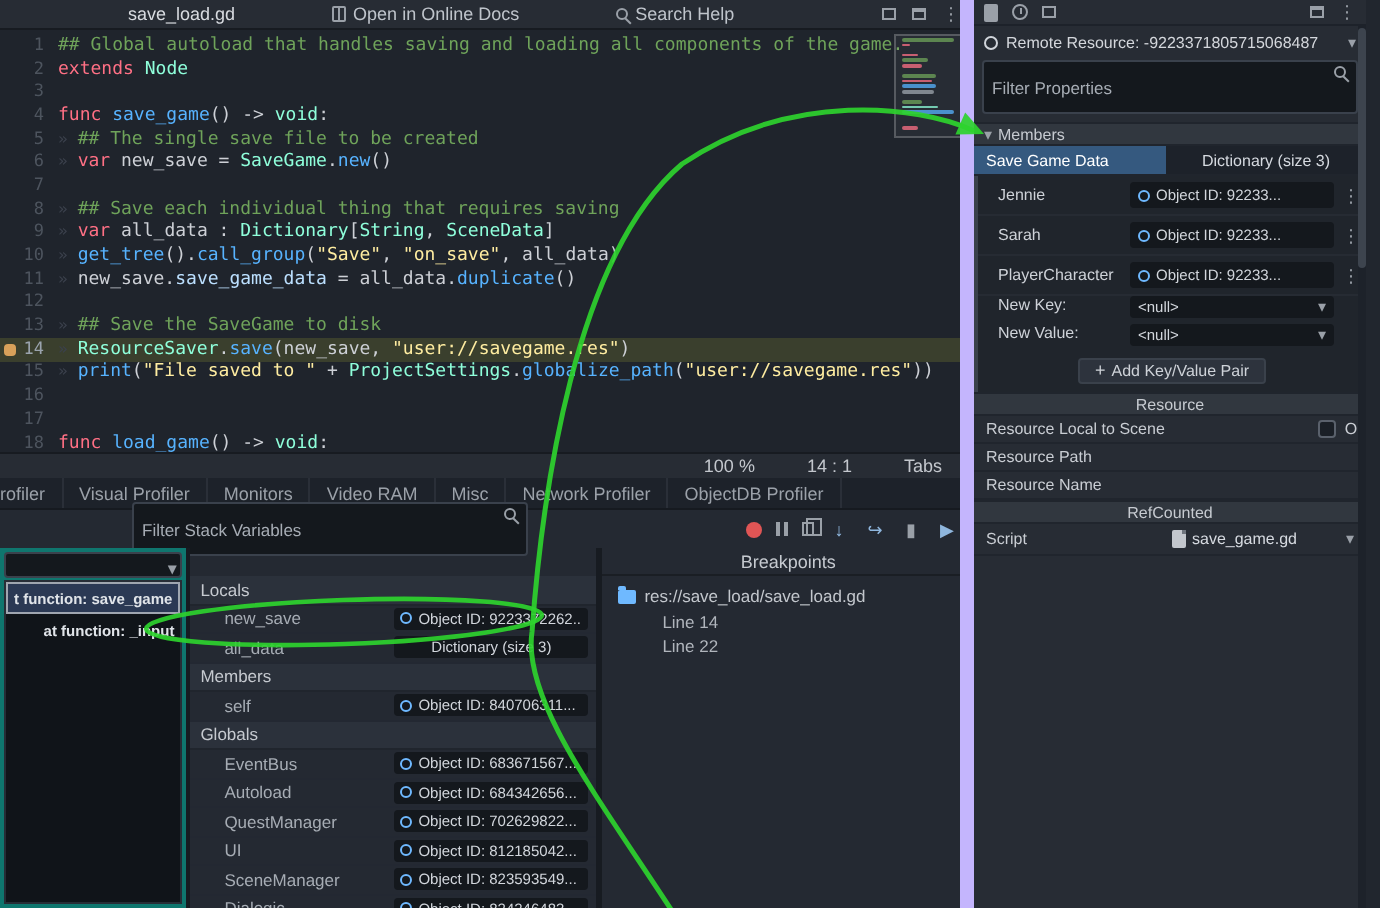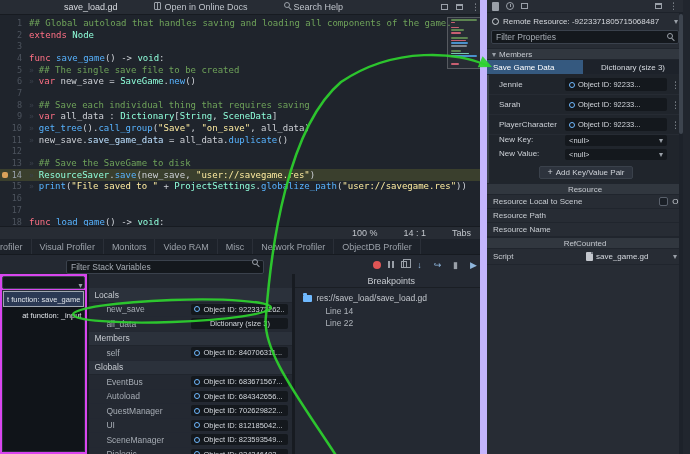--- a/index.html
+++ b/index.html
@@ -5,21 +5,21 @@
   * { box-sizing: border-box; margin: 0; padding: 0; }
   html,body { background:#14171c; }
   .app {
     position:relative; width:690px; height:454px; overflow:hidden;
     background:#21262e; font-family:"Liberation Sans", sans-serif; color:#c9cdd3;
   }
   
   .topbar{position:absolute;left:0;top:0;width:487px;height:15px;background:#272c34;
     border-bottom:1px solid #171b21;display:flex;align-items:center;font-size:9px;}
   .topbar .title{margin-left:64px;color:#d8dbe0;}
-  .tb-item{display:flex;gap:4px;margin-left:36px;color:#bfc4cb;cursor:default;}
+  .tb-item{display:flex;align-items:center;gap:4px;margin-left:48px;color:#bfc4cb;cursor:default;}
   .i-doc{width:7px;height:8px;border:1px solid #9aa0a8;border-radius:1px;position:relative;}
   .i-doc::after{content:'';position:absolute;left:2px;top:0;width:1px;height:6px;background:#9aa0a8;}
   .i-mag{width:6px;height:6px;border:1px solid #9aa0a8;border-radius:50%;position:relative;display:inline-block;}
   .i-mag::after{content:'';position:absolute;width:4px;height:1px;background:#9aa0a8;transform:rotate(45deg);right:-3px;bottom:-2px;}
   .tb-icons{margin-left:auto;display:flex;gap:8px;margin-right:7px;align-items:center;}
   .i-sq{width:7px;height:6px;border:1px solid #9aa0a8;display:inline-block;}
   .i-sq2{border-top-width:2px;}
   .kebab::before{content:"\22EE";font-size:9px;color:#9aa0a8;}
   .caret::before{content:"\25BE";font-size:8px;color:#9aa0a8;}
 
@@ -50,35 +50,35 @@
     gap:26px;padding-right:16px;font-size:9px;color:#c3c7cd;}
 
   
   .dbg{position:absolute;left:0;top:239px;width:487px;height:215px;background:#242932;overflow:hidden;}
   .dbg-tabs{height:16px;background:#1d222a;border-bottom:1px solid #161a20;display:flex;
     align-items:stretch;margin-left:-14px;font-size:9px;color:#9ba1a9;}
   .dbg-tab{padding:0 8px;border-right:1px solid #2a2f38;display:flex;align-items:center;white-space:nowrap;}
   .dbg-toolbar{height:19px;display:flex;align-items:center;}
   .toolbar-gap{flex:0 0 66px;}
   .filter-wrap{position:relative;flex:0 0 198px;}
-  .filter-input{width:100%;height:14px;background:#14181d;border:1px solid #3a414c;border-radius:2px;
+  .filter-input{width:100%;height:27px;background:#14181d;border:1px solid #3a414c;border-radius:2px;
     color:#cfd3d9;font-size:8.5px;padding:0 14px 0 4px;font-family:"Liberation Sans",sans-serif;outline:none;}
   .filter-input::placeholder{color:#a7adb5;}
   .mag-in{position:absolute;right:6px;top:3px;}
   .dbg-icons{margin-left:auto;display:flex;gap:7px;align-items:center;margin-right:8px;}
   .dbg-icon{width:11px;height:11px;display:flex;align-items:center;justify-content:center;
     font-size:9px;color:#8fb6dd;}
   .record{background:#e05555;border-radius:50%;width:8px;height:8px;}
   .pause{border-left:2px solid #9aa0a8;border-right:2px solid #9aa0a8;width:6px;height:7px;}
   .copy{width:6px;height:7px;border:1px solid #9aa0a8;position:relative;}
   .copy::after{content:'';position:absolute;left:1px;top:-3px;width:6px;height:7px;border:1px solid #9aa0a8;}
   .stepin::before{content:"\2193";} .stepover::before{content:"\21AA";}
   .brk::before{content:"\25AE";color:#9aa0a8;} .cont::before{content:"\25B6";}
   .dbg-body{position:absolute;top:35px;left:0;right:0;bottom:0;display:flex;}
-  .frames-col{flex:0 0 64px;border-right:2px solid #171b21;display:flex;flex-direction:column;background:#d946ef;}
+  .frames-col{flex:0 0 64px;border-right:2px solid #171b21;display:flex;flex-direction:column;background:#0f766e;font-weight:bold;}
   .thread-select{height:13px;margin:2px 2px 1px;background:#14181d;border:1px solid #3a414c;border-radius:2px;
     display:flex;align-items:center;justify-content:flex-end;padding-right:2px;}
   .frames-list{flex:1;margin:0 2px 2px;background:#101419;border:1px solid #272d36;overflow:hidden;}
   .frame-row{height:16px;display:flex;align-items:center;justify-content:flex-end;padding:0 3px;
     font-size:7.5px;color:#e0e4e9;white-space:nowrap;overflow:hidden;}
   .frame-row.selected{background:#2b3954;border:1px solid #9fa6b0;}
   .vars-pane{flex:0 0 206px;border-right:3px solid #171b21;padding-top:14px;overflow:hidden;}
   .tree-section{height:14.5px;background:#2b313b;display:flex;align-items:center;padding-left:5px;
     font-size:8.5px;color:#c6cad0;border-bottom:1px solid #20252d;}
   .tree-row{height:14.5px;display:flex;align-items:center;position:relative;

